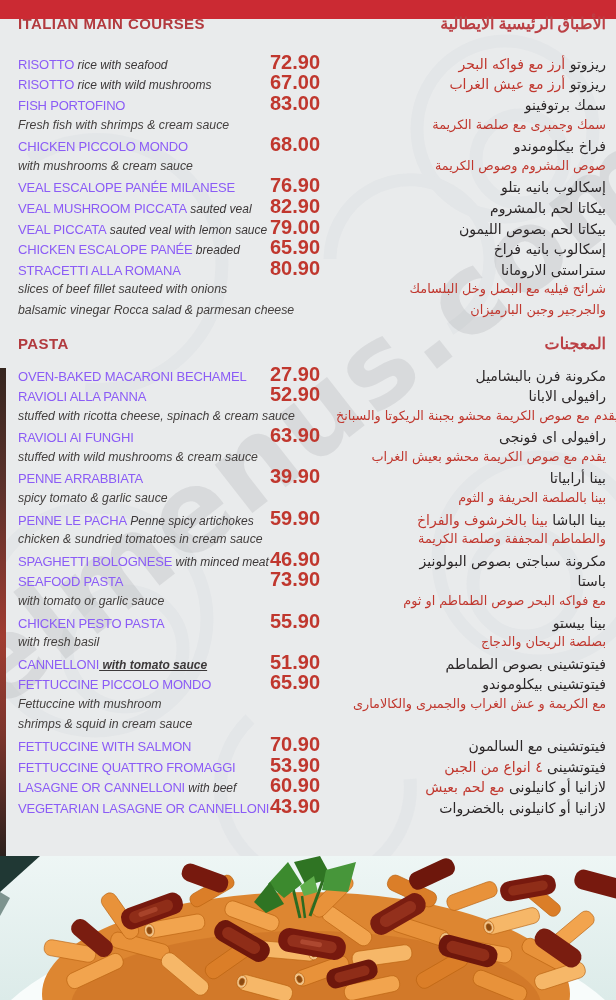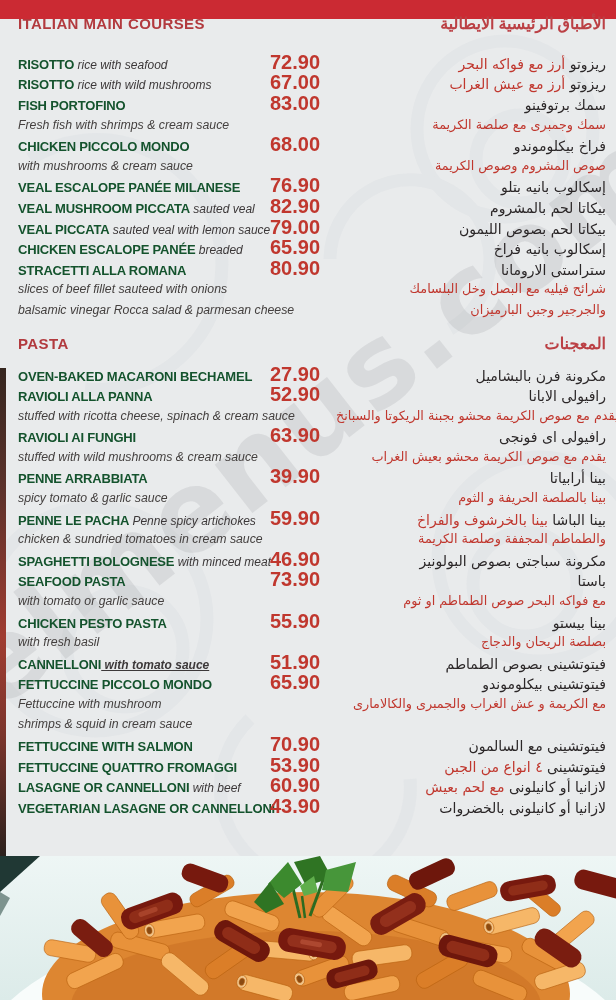--- a/index.html
+++ b/index.html
@@ -25,21 +25,21 @@
   .content{position:relative;padding:14px 10px 0 18px;}
   .section-header{display:flex;justify-content:space-between;align-items:baseline;height:22px;}
   .sec-en{font-size:15px;font-weight:bold;color:#b23a3e;letter-spacing:.4px;}
   .sec-ar{font-size:16px;font-weight:bold;color:#bb4045;font-family:Liberation Serif, serif;}
   .sec-main .section-header{margin-bottom:16px;}
   .sec-pasta{margin-top:14px;}
   .sec-pasta .section-header{margin-bottom:8px;}
   .row{display:grid;grid-template-columns:252px 66px 1fr;height:20.6px;align-content:center;align-items:baseline;}
   .row.gap-before{}
   .cell-en{white-space:nowrap;overflow:visible;}
-  .en-name{font-size:13px;font-weight:bold;letter-spacing:-0.2px;color:#14532d;}
+  .en-name{font-size:13px;font-weight:normal;letter-spacing:-0.2px;color:#8b5cf6;}
   .en-inline{font-size:12px;font-style:italic;color:#3c3839;}
   .en-inline.bold{font-weight:bold;text-decoration:underline;}
   .cell-price{font-size:20px;font-weight:bold;color:#c0372e;}
   .cell-ar{text-align:right;white-space:nowrap;font-family:"DejaVu Sans",sans-serif;font-size:14px;}
   .ar-black{color:#2b2728;}
   .ar-red{color:#c0372e;}
   .desc-row .cell-en{grid-column:1 / 3;font-size:12.3px;font-style:italic;color:#44403f;}
   .desc-row .cell-ar{font-size:12.8px;}
   .photo{position:absolute;left:0;top:856px;width:616px;height:144px;}
 </style>

